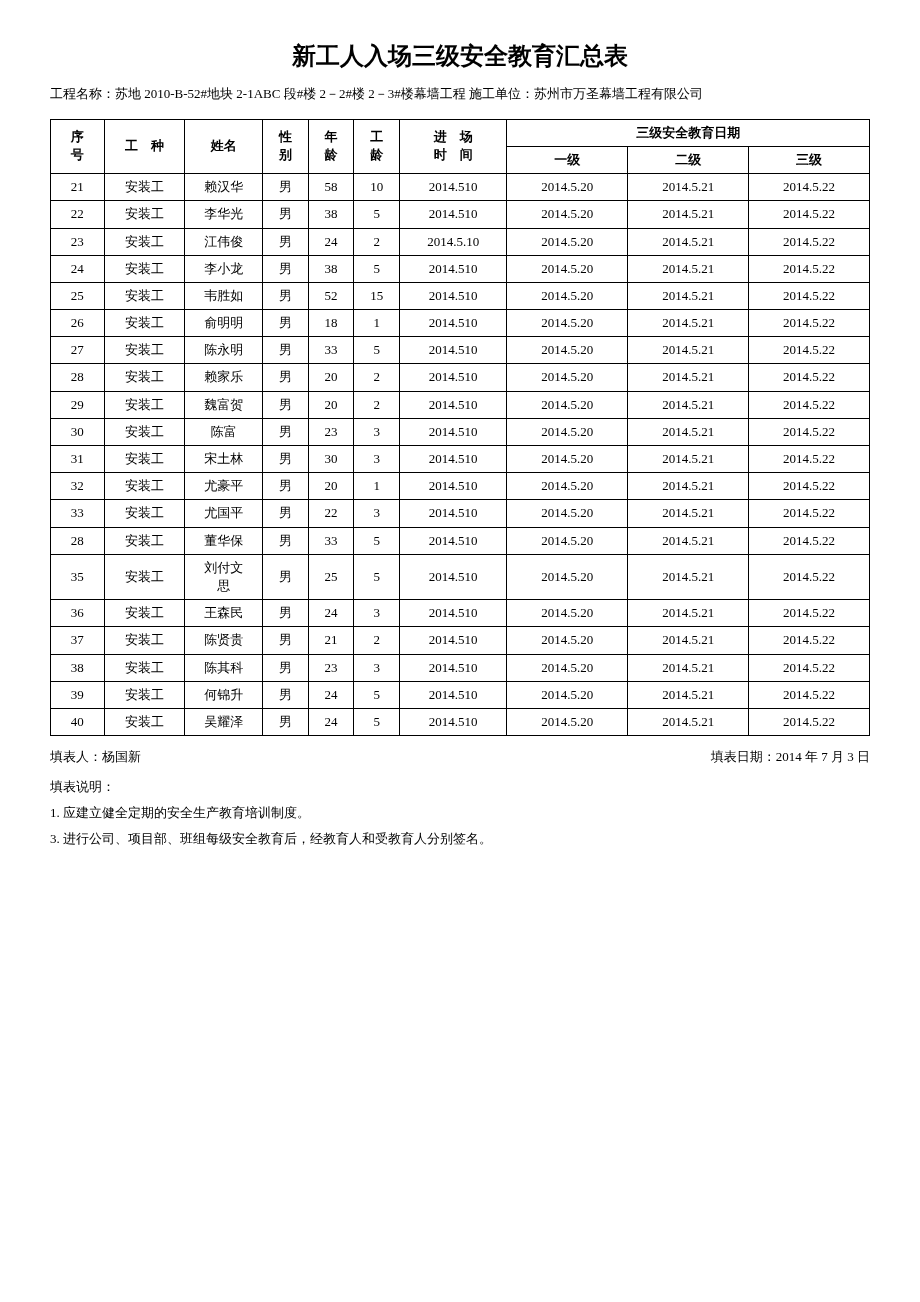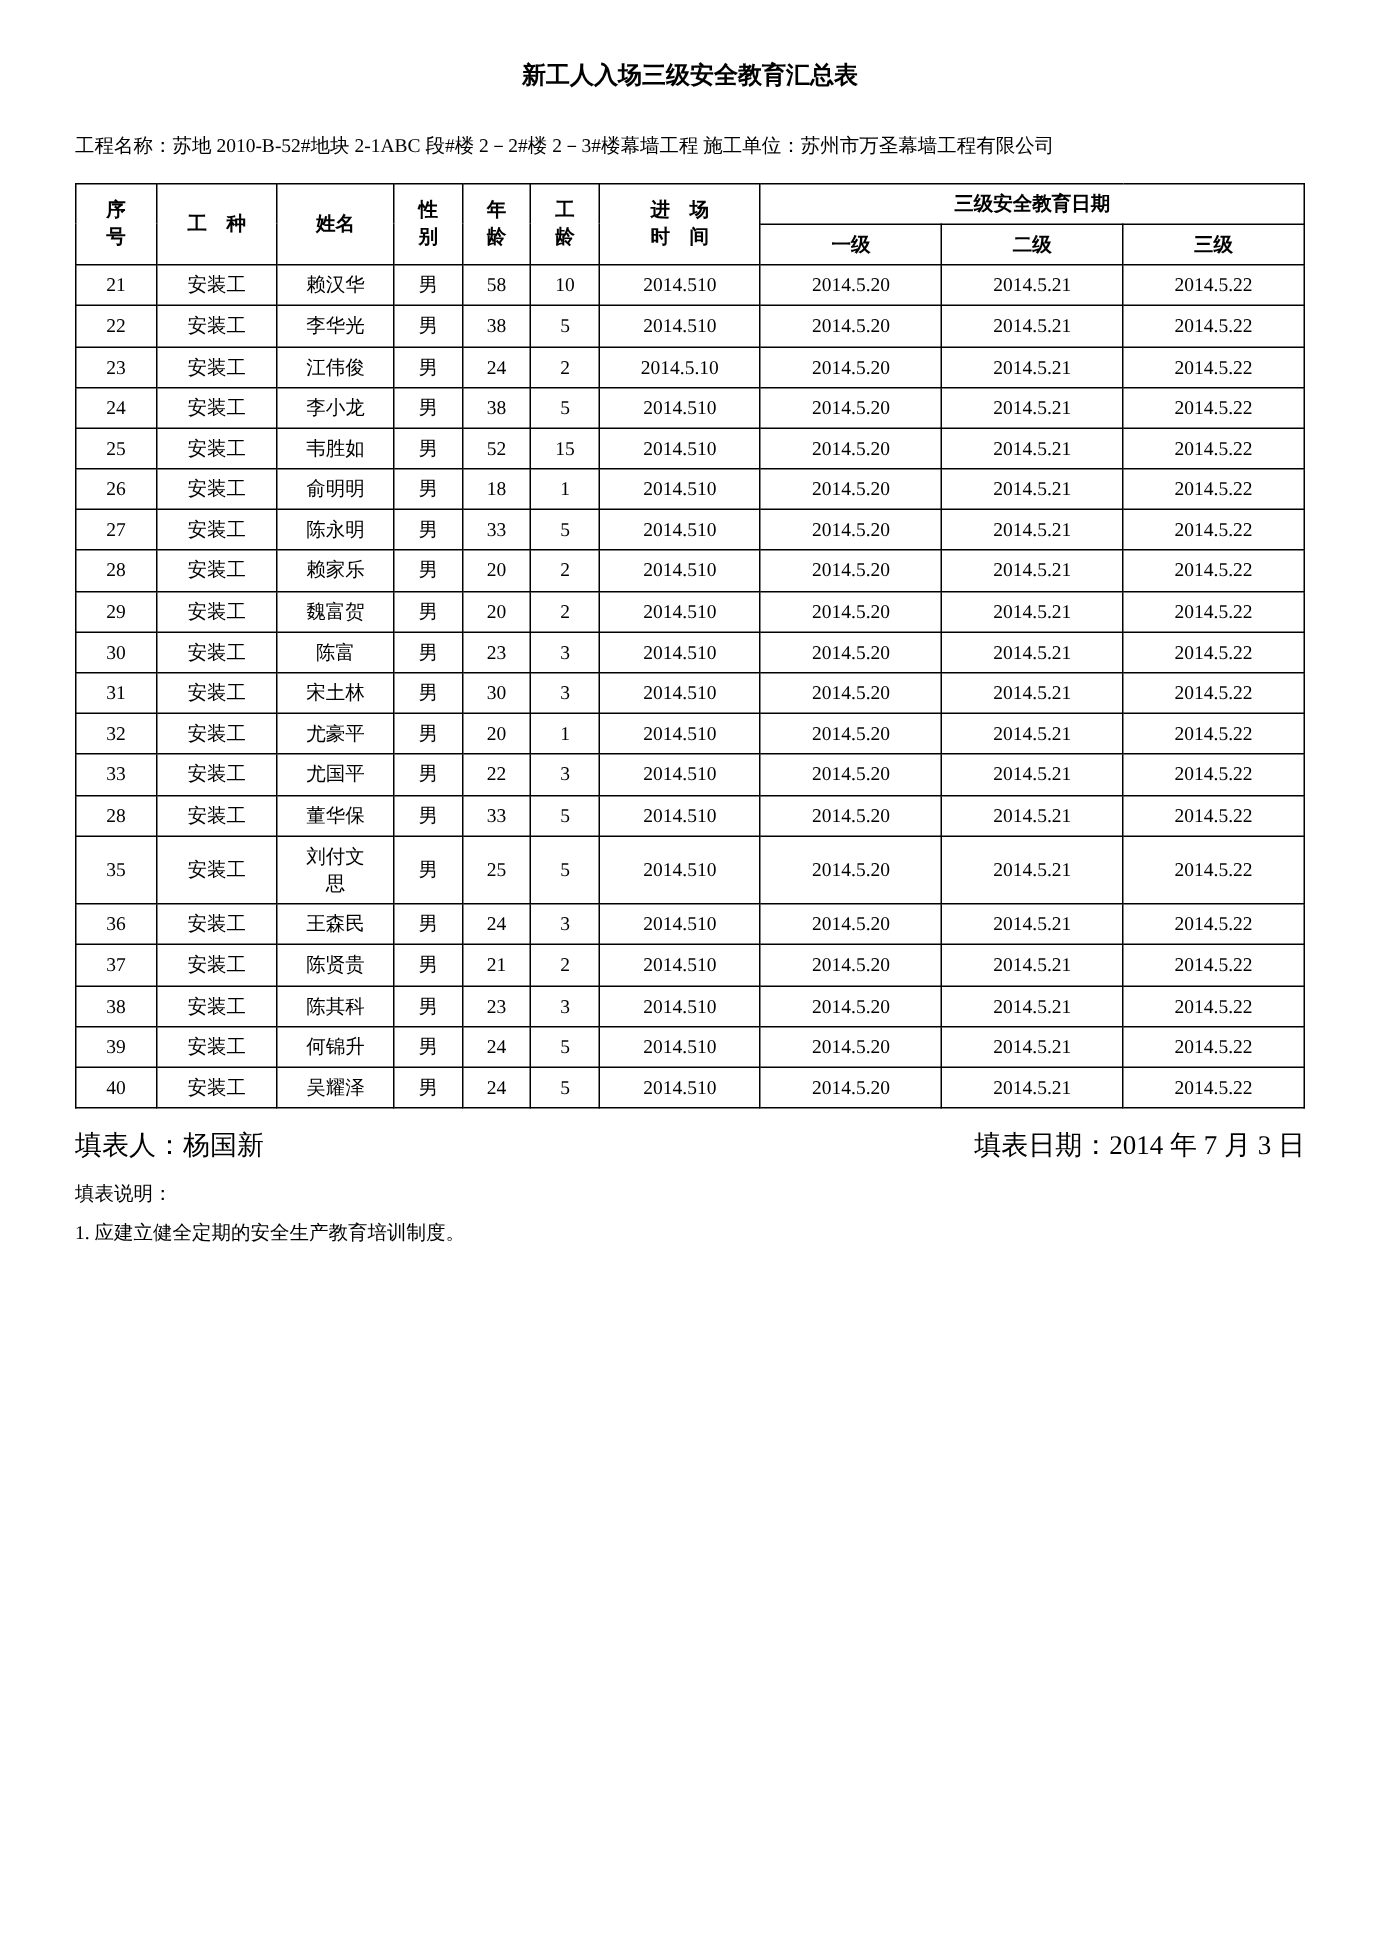--- a/index.html
+++ b/index.html
@@ -7,23 +7,23 @@
       background: #fff;
       font-family: "SimSun", "宋体", serif;
       font-size: 13px;
       color: #000;
       padding: 40px 50px;
       width: 920px;
       min-height: 1302px;
     }
     h1 {
       text-align: center;
-      font-size: 16px;
+      font-size: 24px;
       font-weight: bold;
-      margin-bottom: 26px;
+      margin-bottom: 12px;
       font-family: "SimHei", "黑体", serif;
     }
     .project-info {
       font-size: 13px;
       margin-bottom: 14px;
       line-height: 1.6;
     }
     table {
       width: 100%;
       border-collapse: collapse;
@@ -45,21 +45,21 @@
     .col-gender { width: 34px; }
     .col-age { width: 34px; }
     .col-work-age { width: 34px; }
     .col-entry { width: 80px; text-align: center; }
     .col-level { width: 90px; }
     .footer-info {
       display: flex;
       justify-content: space-between;
       margin-top: 6px;
       margin-bottom: 8px;
-      font-size: 18px;
+      font-size: 13px;
     }
     .notes {
       font-size: 13px;
       line-height: 2;
     }
   </style>
 </head>
 <body>
 
 <h1>新工人入场三级安全教育汇总表</h1>
@@ -332,14 +332,15 @@
   <span>
     <span>填表人：</span><span>杨国新</span>
   </span>
   <span>填表日期：2014   年 7 月 3 日</span>
 </div>
 
 <div class="notes">
   <div>填表说明：</div>
   <div id="notes-list">
       <div>1. 应建立健全定期的安全生产教育培训制度。</div>
+      <div>3. 进行公司、项目部、班组每级安全教育后，经教育人和受教育人分别签名。</div>
     </div>
 </div>
 
 </body></html>

